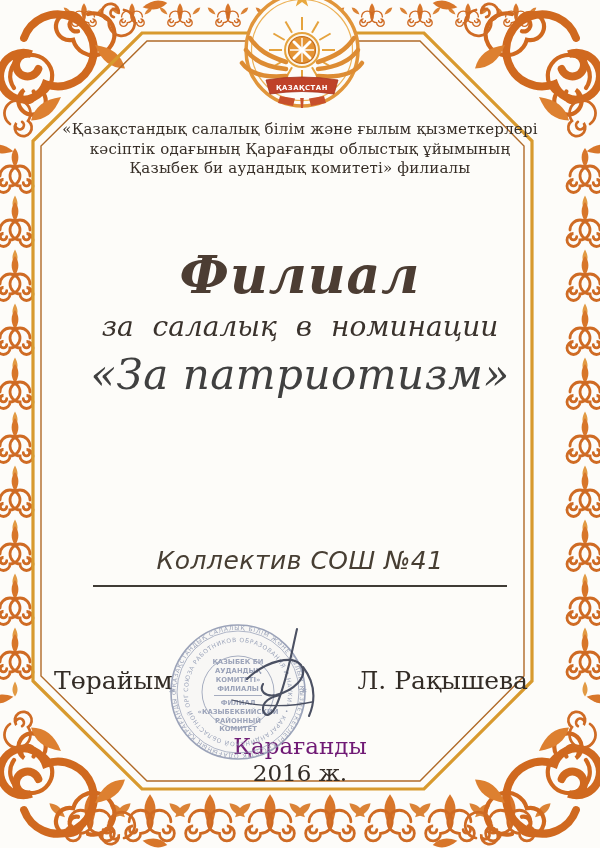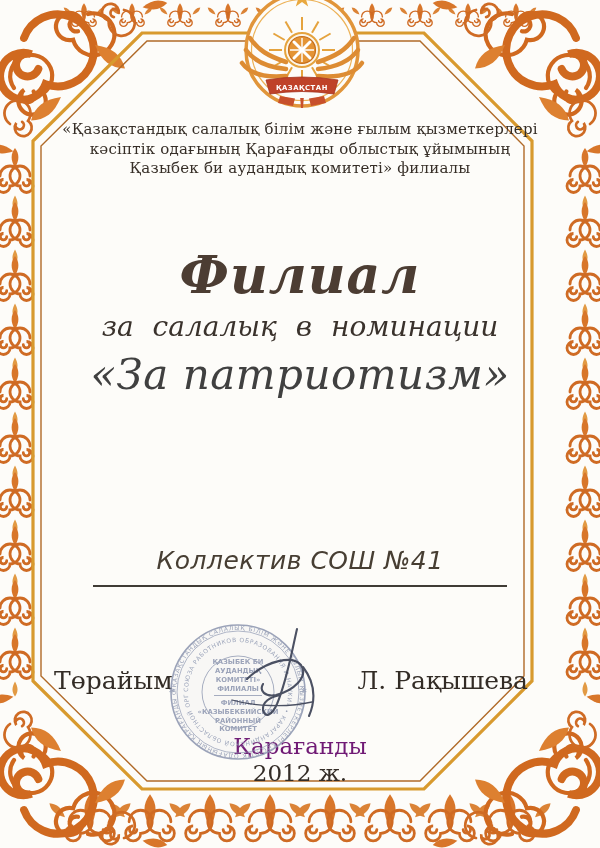--- a/index.html
+++ b/index.html
@@ -170,21 +170,21 @@
 кәсіптік одағының Қарағанды облыстық ұйымының
 Қазыбек би аудандық комитеті» филиалы</div>
   <div class="t title">Филиал</div>
   <div class="t subtitle">за салалық  в  номинации</div>
   <div class="t nomination">«За патриотизм»</div>
   <div class="t awardee">Коллектив СОШ №41</div>
   <div class="rule"></div>
   <div class="chair-title">Төрайым</div>
   <div class="chair-name">Л. Рақышева</div>
   <div class="t city">Қарағанды</div>
-  <div class="t year">2012 ж.</div>
+  <div class="t year">2016 ж.</div>
 
   <svg class="layer overlay" viewBox="0 0 600 848" aria-hidden="true">
     <g opacity="0.85">
       <circle cx="238" cy="692" r="67" fill="rgba(139,148,174,0.05)" stroke="#8b94ae" stroke-width="1.6"></circle>
       <circle cx="238" cy="692" r="61" fill="none" stroke="#8b94ae" stroke-width="0.8"></circle>
       <circle cx="238" cy="692" r="36" fill="none" stroke="#8b94ae" stroke-width="0.9"></circle>
       <defs>
         <path id="rg1" d="M 176 692 A 62 62 0 1 1 300 692 A 62 62 0 1 1 176 692"></path>
         <path id="rg2" d="M 188 692 A 50 50 0 1 1 288 692 A 50 50 0 1 1 188 692"></path>
       </defs>

